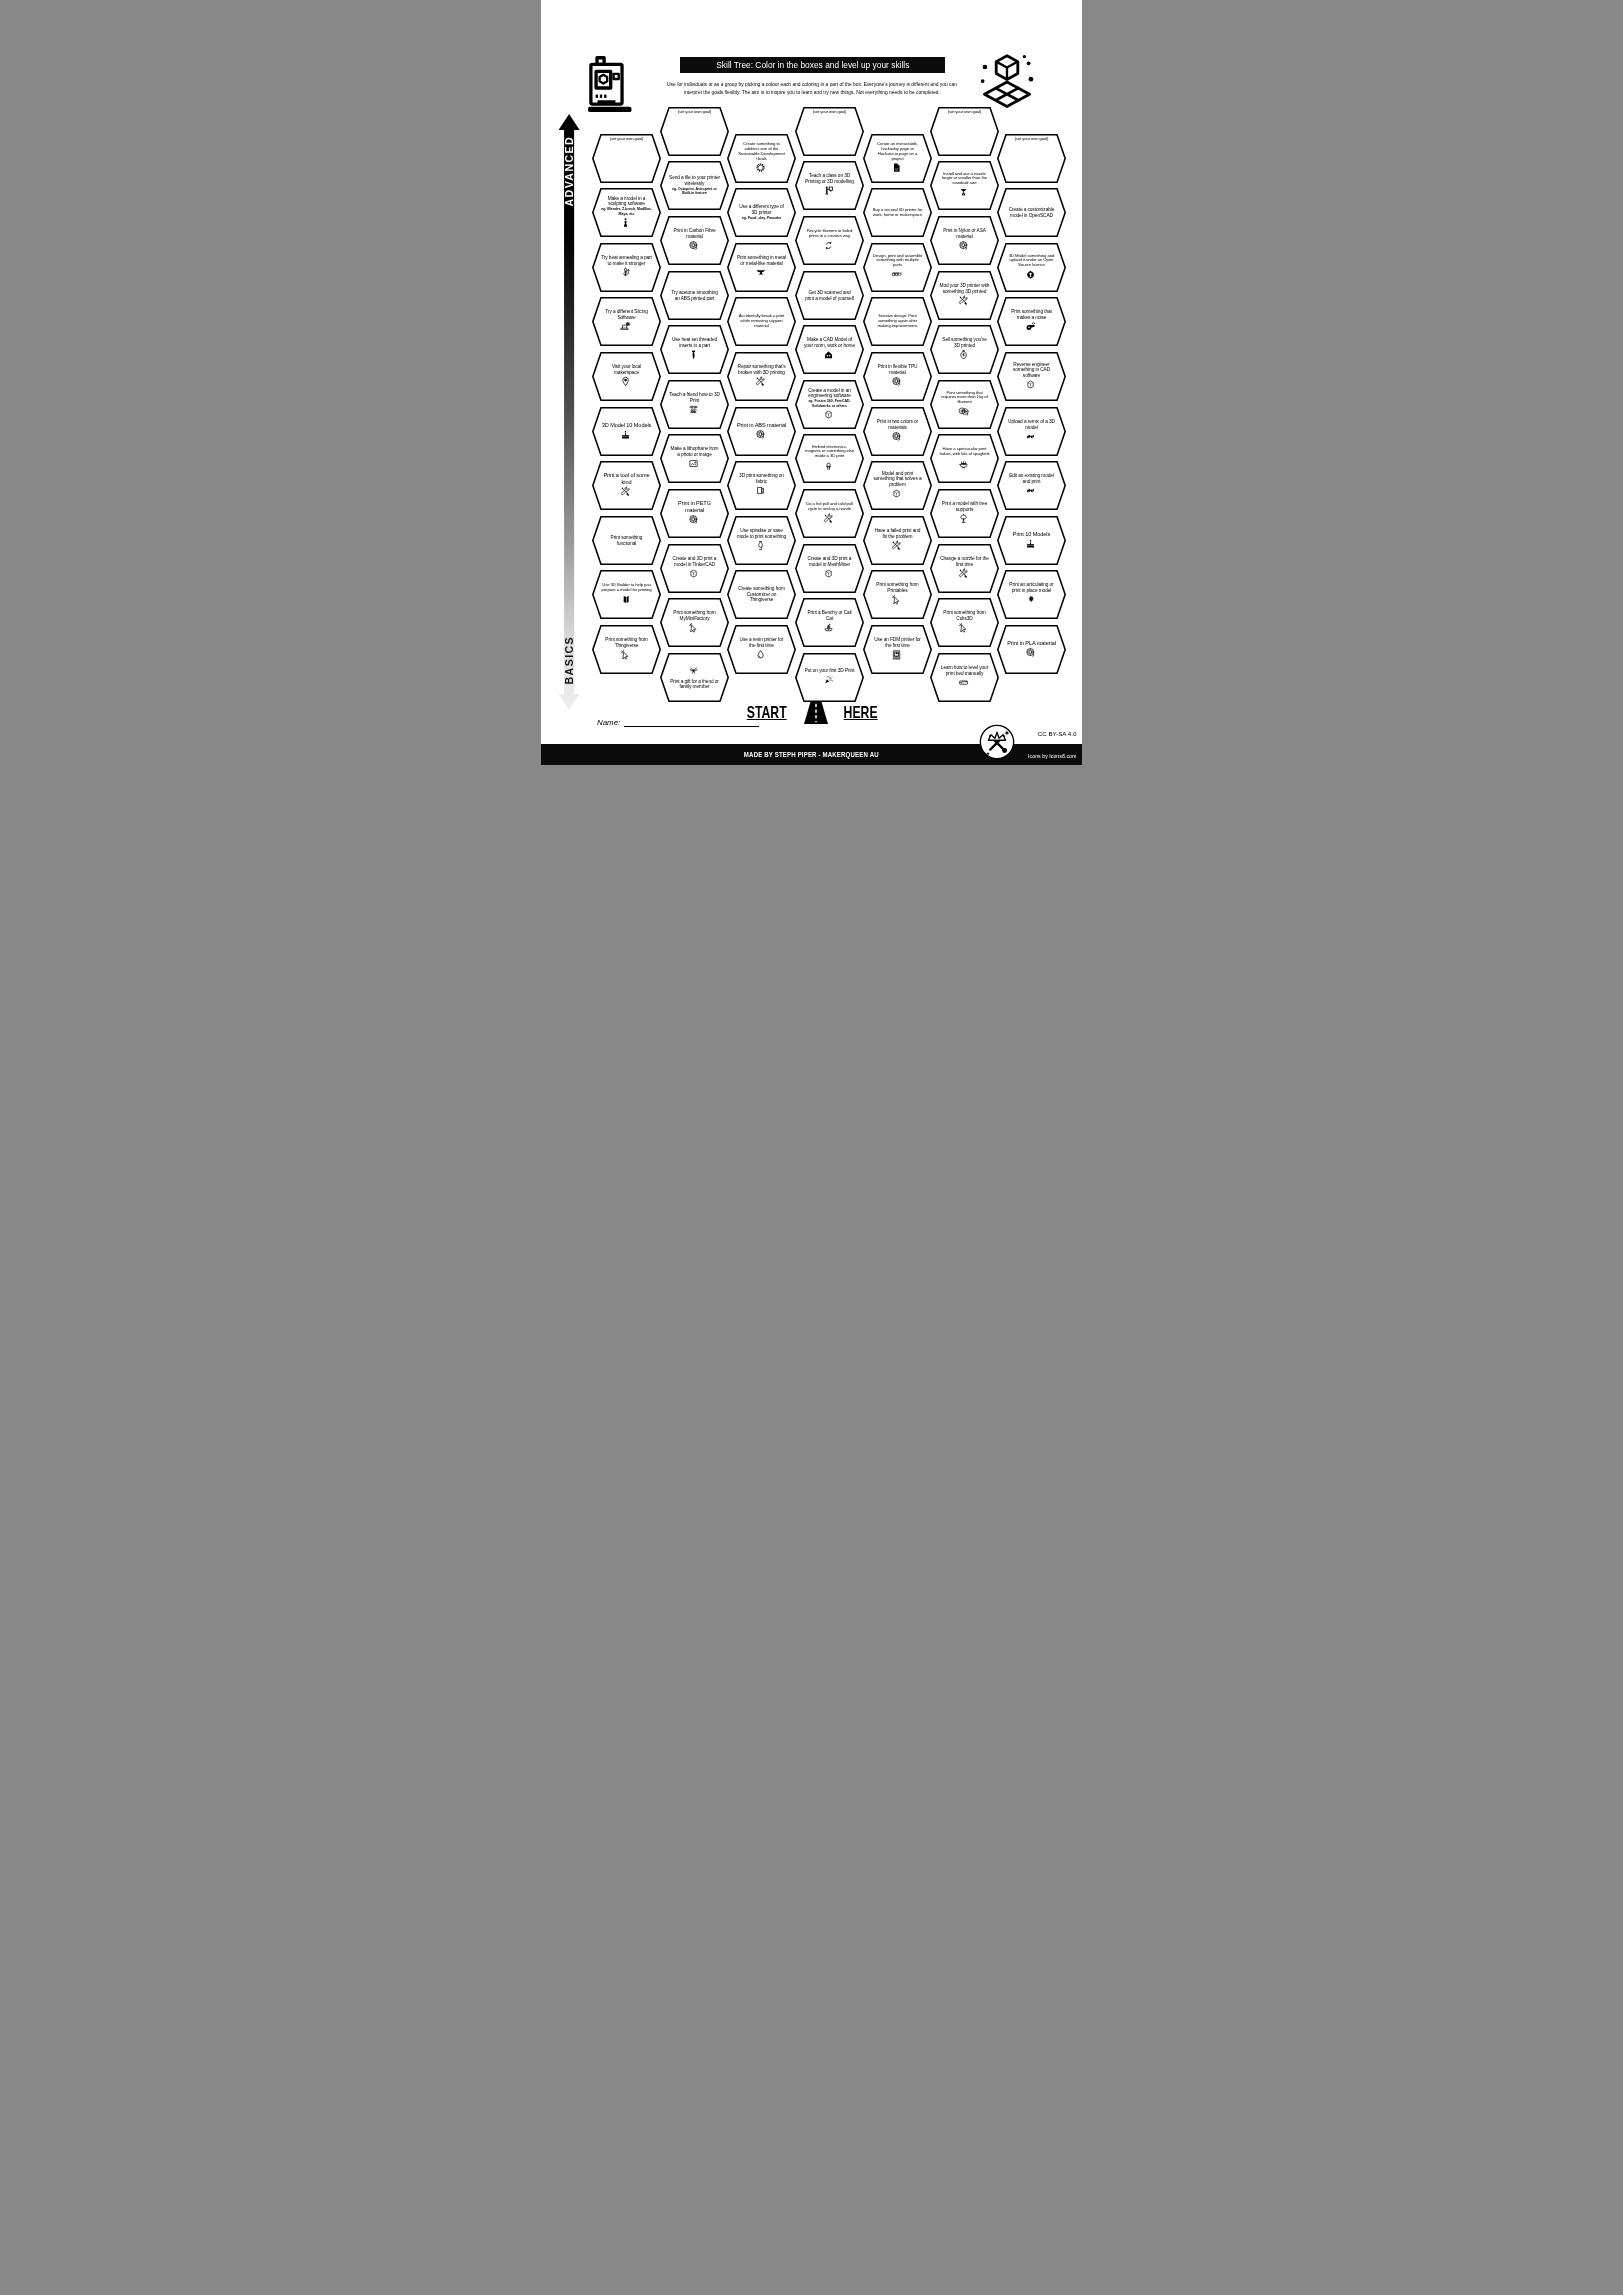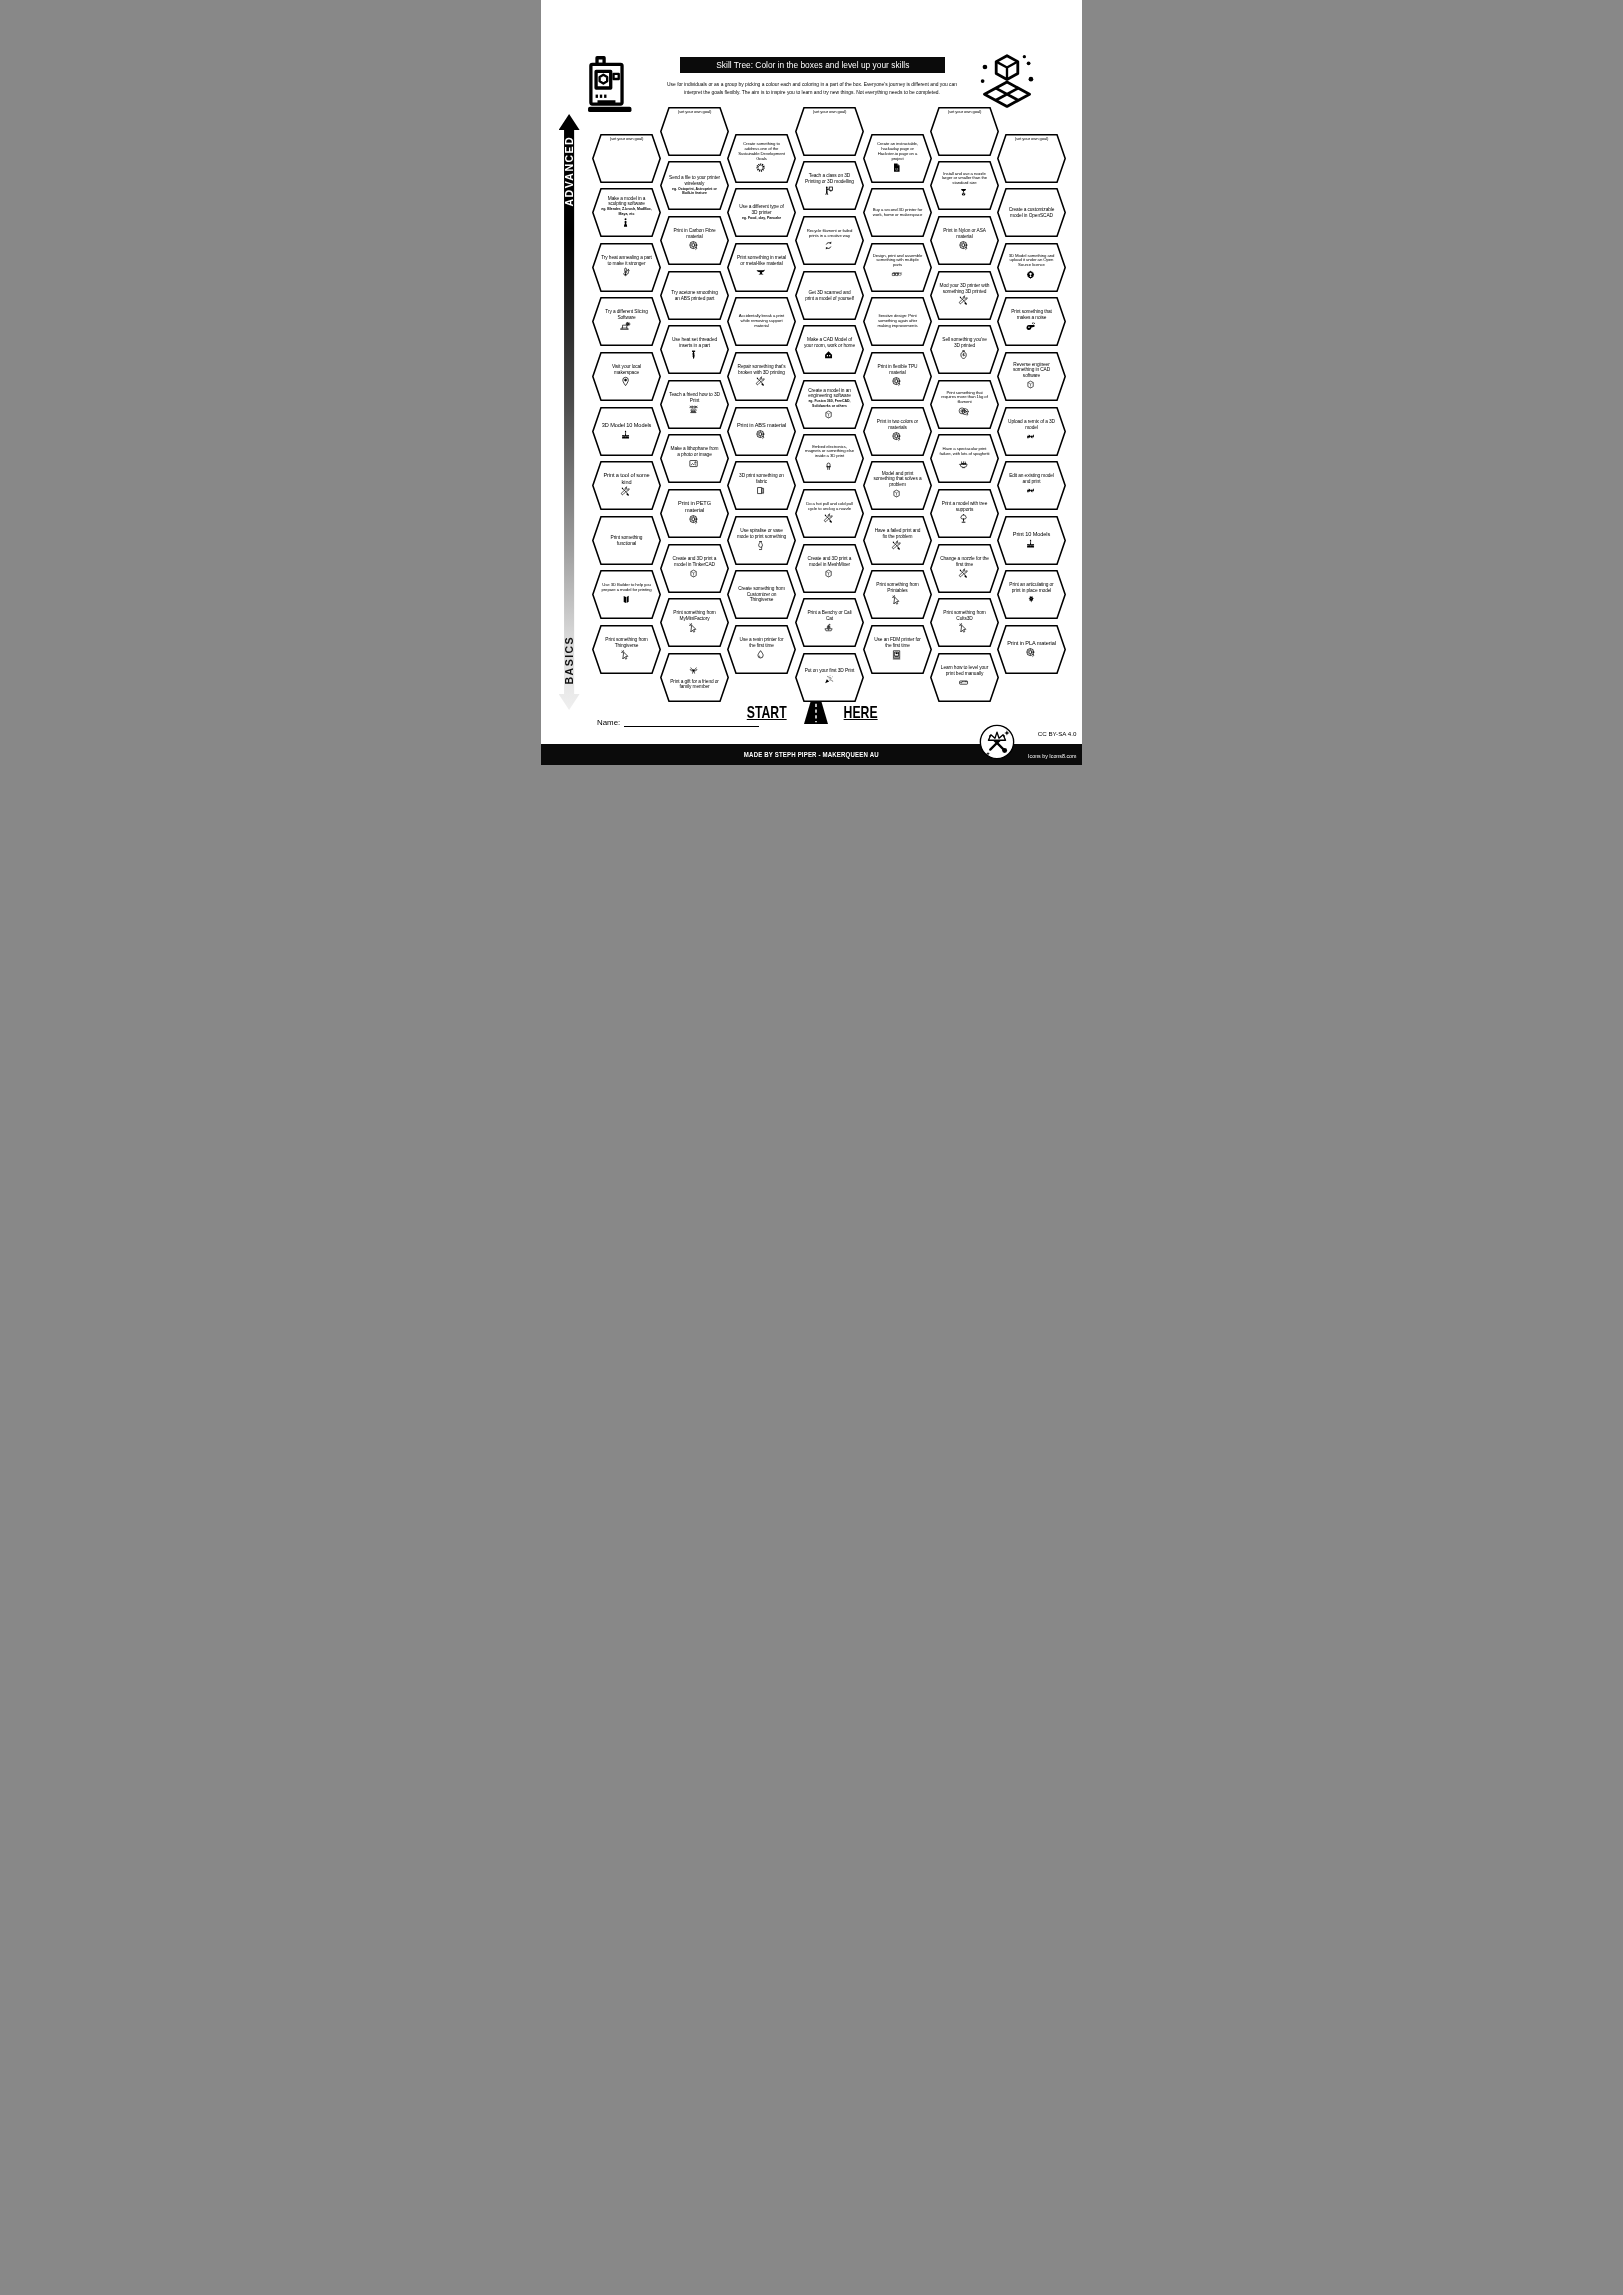--- a/index.html
+++ b/index.html
@@ -34,21 +34,21 @@
   .hex-sub{font-size:3.5px;font-weight:600;line-height:1.25;}
   .hex.goal .hex-content{justify-content:flex-start;padding-top:2.8px;}
   .hex.goal .hex-label{font-size:4.2px;font-weight:400;}
   .ic{width:12.5px;height:12.5px;flex:0 0 auto;color:#000;}
   
   #start{position:absolute;left:0;right:0;top:701px;display:flex;align-items:center;
          justify-content:center;gap:6px;text-decoration:underline;}
   .start-word{font-size:17px;font-weight:900;letter-spacing:0;transform:scaleX(.72);white-space:nowrap;}
   #start svg{width:30px;height:24px;}
   #namefield{position:absolute;left:56px;top:718px;display:flex;align-items:flex-end;}
-  #namefield .lbl{font-size:7.9px;font-weight:500;}
+  #namefield .lbl{font-size:7.9px;font-weight:500;font-style:italic;}
   #namefield .line{width:135px;border-bottom:1.2px solid #000;margin-left:3.7px;height:7.4px;}
   #cc{position:absolute;right:5.6px;top:730px;font-size:6.2px;font-weight:500;}
   #footerbar{position:absolute;left:0;right:0;bottom:0;height:21px;background:#0b0b0b;
              display:flex;align-items:center;justify-content:center;}
   #footerbar .credit{color:#fff;font-size:7.6px;font-weight:700;letter-spacing:0.2px;
                      transform:scaleX(.8);white-space:nowrap;}
   #icons8{position:absolute;right:5.6px;bottom:6px;color:#fff;font-size:5.3px;font-weight:500;}
   #mqlogo{position:absolute;left:438px;top:724px;width:36px;height:36px;z-index:5;}
   .defs{position:absolute;width:0;height:0;overflow:hidden;}
 </style>

